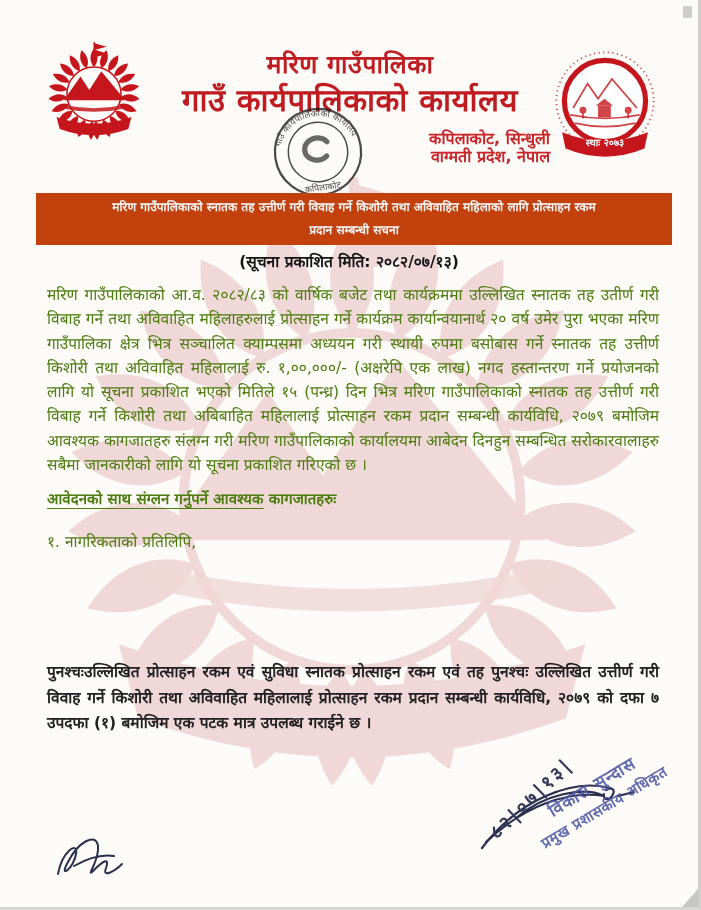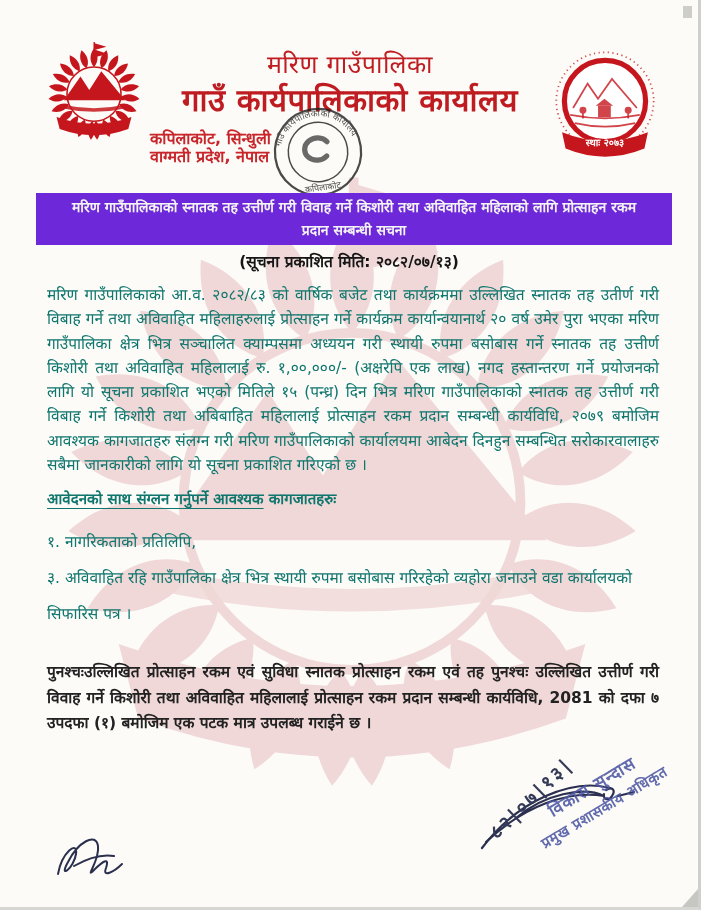--- a/index.html
+++ b/index.html
@@ -18,41 +18,41 @@
   
   .watermark{
     position:absolute;left:28px;top:158px;width:648px;height:648px;
     color:#d9969b;opacity:.34;z-index:1;pointer-events:none;
   }
   
   .hdr{position:absolute;left:0;top:0;width:100%;z-index:3;}
   .emblem-left{position:absolute;left:42px;top:36px;width:104px;height:110px;color:#c6161d;}
   .seal-right{position:absolute;left:547px;top:50px;width:116px;height:116px;color:#c6161d;}
   .title1{position:absolute;left:150px;top:46px;width:400px;text-align:center;
-    color:#c01d22;font-weight:normal;font-size:25px;letter-spacing:.5px;}
+    color:#c01d22;font-weight:bold;font-size:25px;letter-spacing:.5px;}
   .title2{position:absolute;left:100px;top:78px;width:500px;text-align:center;
     color:#bf1c21;font-weight:bold;font-size:31px;letter-spacing:.5px;}
-  .addr{position:absolute;left:150px;width:400px;text-align:left;
+  .addr{position:absolute;left:150px;width:400px;text-align:right;
     color:#c8262b;font-weight:bold;font-size:16px;}
   .addr1{top:127px;} .addr2{top:145px;}
   .ink-stamp{position:absolute;left:266px;top:100px;width:104px;height:104px;
     z-index:2;opacity:.8;transform:rotate(-8deg);}
   
   .banner{
     position:absolute;left:36px;top:193px;width:636px;height:52px;z-index:3;
-    background:#6d28d9;color:#f4f4f4;font-weight:bold;font-size:14px;
+    background:#c2410c;color:#f4f4f4;font-weight:bold;font-size:12px;
     display:flex;flex-direction:column;justify-content:center;align-items:center;
     line-height:23px;text-align:center;
   }
   .pubdate{
     position:absolute;left:0;top:250px;width:100%;text-align:center;z-index:3;
     font-weight:bold;font-size:15.5px;color:#161616;
   }
   
-  .bodytxt{position:absolute;left:47px;width:612px;z-index:2;font-size:15.5px;color:#0f766e;}
+  .bodytxt{position:absolute;left:47px;width:612px;z-index:2;font-size:15.5px;color:#4d7c0f;}
   .para1{top:283px;line-height:24.3px;text-align:justify;}
   .docs-head{top:488px;font-weight:bold;font-size:15px;}
   .docs-head .ul{text-decoration:underline;text-underline-offset:4px;}
   .docs-list{top:524px;line-height:36px;}
   .doc-item{display:block;}
   .postscript{top:660px;line-height:25.5px;text-align:justify;font-weight:bold;color:#222;}
   
   .sig-left{position:absolute;left:44px;top:818px;width:120px;height:82px;z-index:3;color:#2a2f4e;}
   .sig-right{position:absolute;left:468px;top:770px;width:210px;height:96px;z-index:3;color:#2c3050;}
   .hand-date{
@@ -185,24 +185,23 @@
   <div class="pubdate">(सूचना प्रकाशित मिति: २०८२/०७/१३)</div>
 
   <div class="bodytxt para1">मरिण गाउँपालिकाको आ.व. २०८२/८३ को वार्षिक बजेट तथा कार्यक्रममा उल्लिखित स्नातक तह उतीर्ण गरी विबाह गर्ने तथा अविवाहित महिलाहरुलाई प्रोत्साहन गर्ने कार्यक्रम कार्यान्वयानार्थ २० वर्ष उमेर पुरा भएका मरिण गाउँपालिका क्षेत्र भित्र सञ्चालित क्याम्पसमा अध्ययन गरी स्थायी रुपमा बसोबास गर्ने स्नातक तह उत्तीर्ण किशोरी तथा अविवाहित महिलालाई रु. १,००,०००/- (अक्षरेपि एक लाख) नगद हस्तान्तरण गर्ने प्रयोजनको लागि यो सूचना प्रकाशित भएको मितिले १५ (पन्ध्र) दिन भित्र मरिण गाउँपालिकाको स्नातक तह उत्तीर्ण गरी विबाह गर्ने किशोरी तथा अबिबाहित महिलालाई प्रोत्साहन रकम प्रदान सम्बन्धी कार्यविधि, २०७९ बमोजिम आवश्यक कागजातहरु संलग्न गरी मरिण गाउँपालिकाको कार्यालयमा आबेदन दिनहुन सम्बन्धित सरोकारवालाहरु सबैमा जानकारीको लागि यो सूचना प्रकाशित गरिएको छ ।</div>
 
   <div class="bodytxt docs-head">
     <span class="ul">आवेदनको साथ संग्लन गर्नुपर्ने आवश्यक</span><span> कागजातहरुः</span>
   </div>
 
   <div class="bodytxt docs-list">
     <span class="doc-item">१. नागरिकताको प्रतिलिपि,</span>
-    <span class="doc-item">३. अविवाहित रहि गाउँपालिका क्षेत्र भित्र स्थायी रुपमा बसोबास गरिरहेको व्यहोरा जनाउने वडा कार्यालयको सिफारिस पत्र ।</span>
-  </div>
-
-  <div class="bodytxt postscript">पुनश्चःउल्लिखित प्रोत्साहन रकम एवं सुविधा स्नातक प्रोत्साहन रकम एवं तह पुनश्चः उल्लिखित उत्तीर्ण गरी विवाह गर्ने किशोरी तथा अविवाहित महिलालाई प्रोत्साहन रकम प्रदान सम्बन्धी कार्यविधि, 2081 को दफा ७ उपदफा (१) बमोजिम एक पटक मात्र उपलब्ध गराईने छ ।</div>
+  </div>
+
+  <div class="bodytxt postscript">पुनश्चःउल्लिखित प्रोत्साहन रकम एवं सुविधा स्नातक प्रोत्साहन रकम एवं तह पुनश्चः उल्लिखित उत्तीर्ण गरी विवाह गर्ने किशोरी तथा अविवाहित महिलालाई प्रोत्साहन रकम प्रदान सम्बन्धी कार्यविधि, २०७९ को दफा ७ उपदफा (१) बमोजिम एक पटक मात्र उपलब्ध गराईने छ ।</div>
 
   <svg class="sig-left" viewBox="0 0 120 82">
     <g fill="none" stroke="#2a2f4e" stroke-width="2" stroke-linecap="round">
       <path d="M14 56 C18 34 34 22 32 36 C30 50 14 62 24 44 C34 24 52 14 54 28 C56 42 40 62 50 52 C58 44 66 38 62 50 C58 60 70 54 78 46"></path>
       <path d="M30 48 C44 40 58 36 70 38"></path>
     </g>
   </svg>
 
   <svg class="sig-right" viewBox="0 0 210 96">
     <g fill="none" stroke="#2c3050" stroke-width="2.2" stroke-linecap="round">

